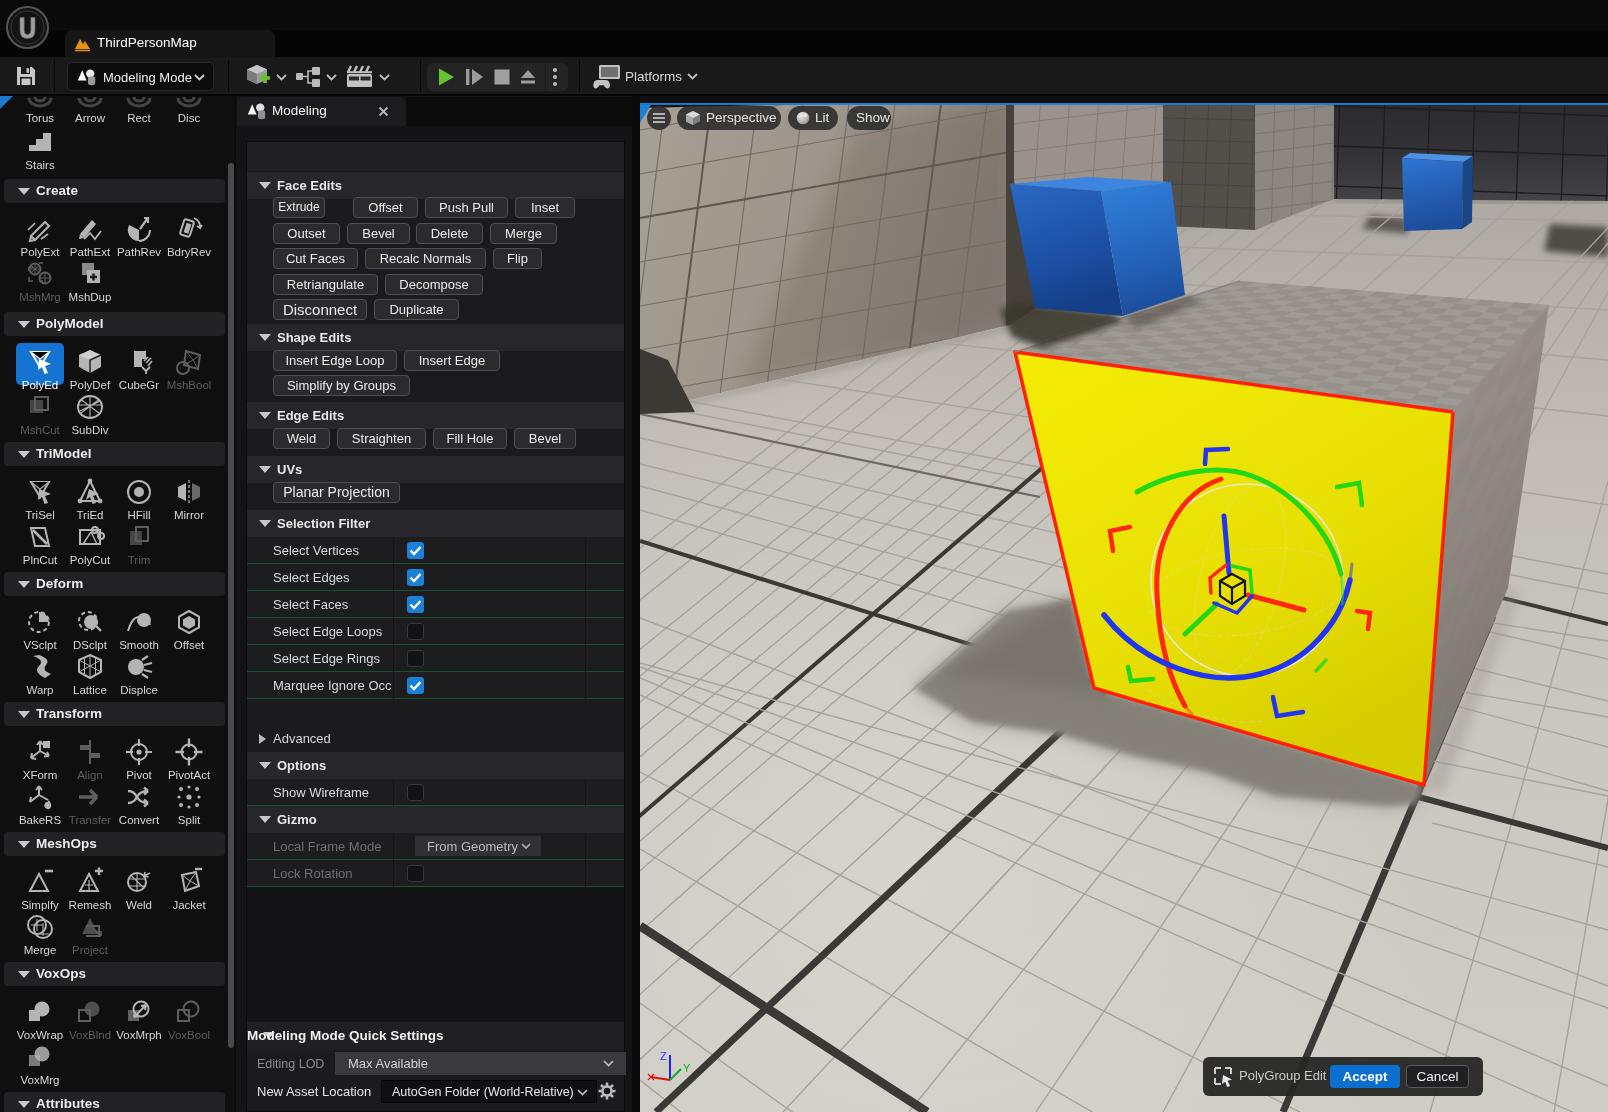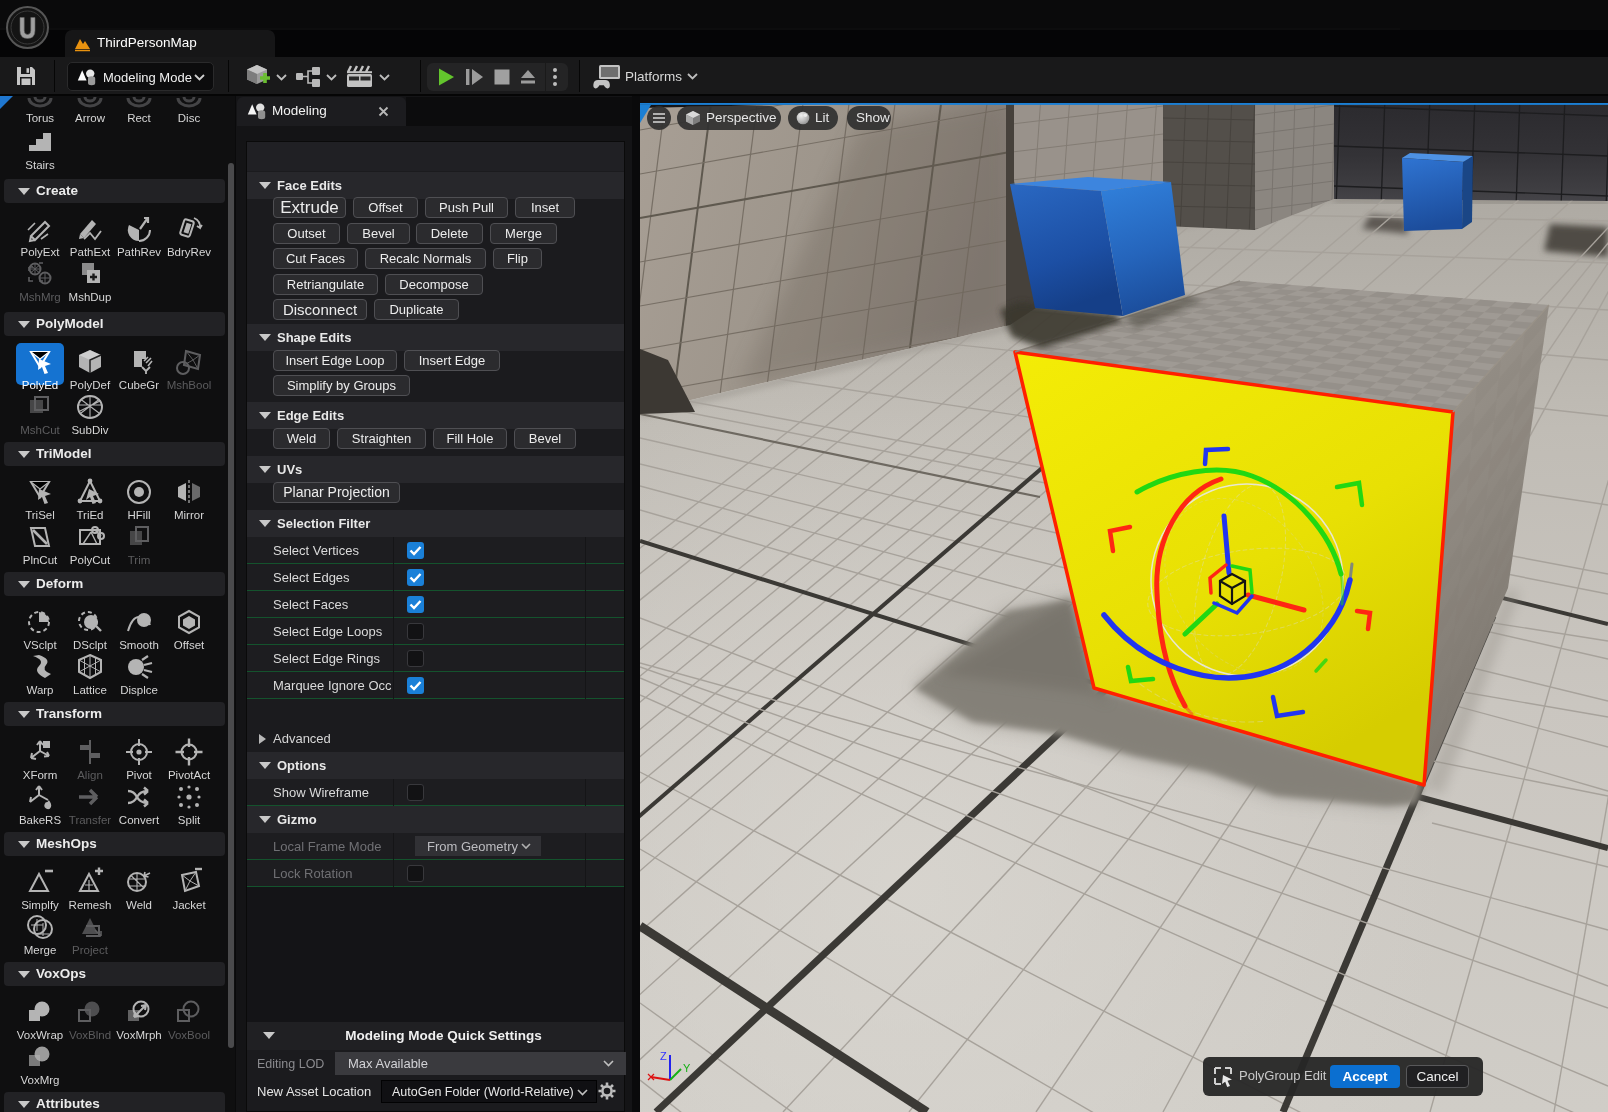--- a/index.html
+++ b/index.html
@@ -600,21 +600,21 @@
           <path d="M2.5 2.5 L10.5 10.5 M10.5 2.5 L2.5 10.5" stroke="#b8b8b8" stroke-width="1.8"></path>
         </svg>
       </div>
 <div id="modtabrest"></div>
 <div id="midcontent">
 <div style="position:absolute;left:0;top:0;width:377px;height:29px;background:#202024"></div>
 <div class="md-header" style="top:30px">
           <div class="tri-d" style="left:12px;top:10px"></div>
           <div class="txt">Face Edits</div>
         </div>
-<div class="btn" style="left:26px;top:55px;width:73px;font-size:17px">Extrude</div>
+<div class="btn" style="left:26px;top:55px;width:52px;font-size:12px">Extrude</div>
 <div class="btn" style="left:106px;top:55px;width:65px;font-size:13px">Offset</div>
 <div class="btn" style="left:178px;top:55px;width:83px;font-size:13px">Push Pull</div>
 <div class="btn" style="left:268px;top:55px;width:60px;font-size:13px">Inset</div>
 <div class="btn" style="left:26px;top:81px;width:67px;font-size:13px">Outset</div>
 <div class="btn" style="left:100px;top:81px;width:63px;font-size:13px">Bevel</div>
 <div class="btn" style="left:169px;top:81px;width:67px;font-size:13px">Delete</div>
 <div class="btn" style="left:243px;top:81px;width:67px;font-size:13px">Merge</div>
 <div class="btn" style="left:26px;top:106px;width:85px;font-size:13px">Cut Faces</div>
 <div class="btn" style="left:118px;top:106px;width:121px;font-size:13px">Recalc Normals</div>
 <div class="btn" style="left:246px;top:106px;width:49px;font-size:13px">Flip</div>
@@ -721,21 +721,21 @@
         </div>
 <div class="prow" style="top:718px">
           <div class="lbl gray">Lock Rotation</div>
           <div class="cdiv"></div>
           <div class="cdiv2"></div>
           <div class="cbx off"></div>
         </div>
 <div style="position:absolute;left:0;top:745px;width:377px;height:135px;background:#141417"></div>
 <div style="position:absolute;left:0;top:880px;width:377px;height:28px;background:#202023">
           <div class="tri-d" style="left:16px;top:10px"></div>
-          <div style="position:absolute;left:8px;width:377px;text-align:center;top:6px;font-size:13.5px;font-weight:bold;color:#f0f0f0">Modeling Mode Quick Settings</div>
+          <div style="position:absolute;left:0;width:377px;top:6px;font-size:13.5px;font-weight:bold;color:#f0f0f0">Modeling Mode Quick Settings</div>
         </div>
 <div class="crow" style="top:910px">
           <div style="position:absolute;left:10px;top:5px;font-size:12.5px;color:#8b8b8f">Editing LOD</div>
           <div class="dd" style="left:80px;top:0px;width:291px;height:23px;background:#3a3a3e;color:#d2d2d6">
             <span style="position:absolute;left:13px;top:4px">Max Available</span>
             <svg style="position:absolute;right:12px;top:8px" width="11" height="7" viewBox="0 0 11 7">
               <path d="M1 1 L5.5 5.5 L10 1" stroke="#c0c0c0" stroke-width="1.6" fill="none"></path>
             </svg>
           </div>
         </div>

